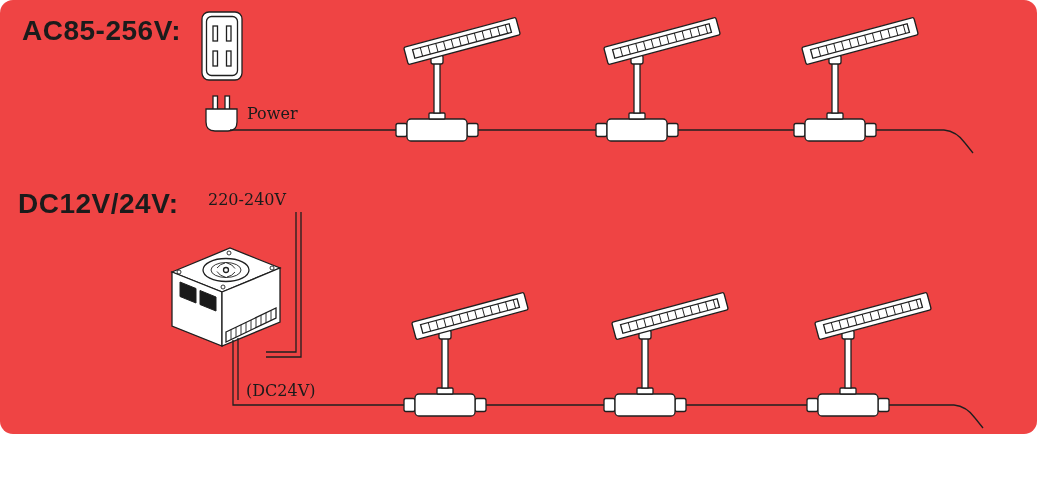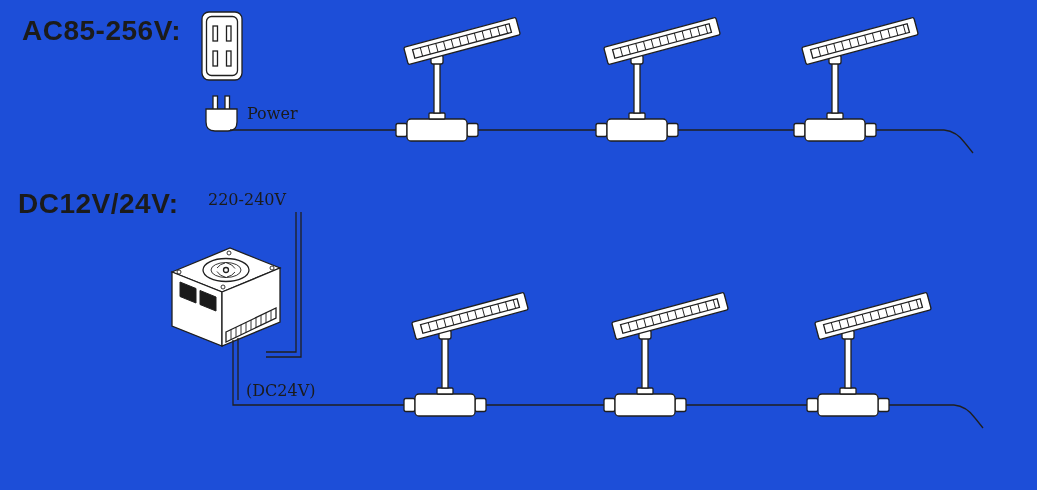--- a/index.html
+++ b/index.html
@@ -1,22 +1,23 @@
 <!DOCTYPE html>
 <html><head>
 <meta charset="utf-8">
 <style>
   html, body { margin: 0; padding: 0; background: #ffffff; }
   .canvas {
     position: relative;
     width: 1037px;
-    height: 490px;
-    background: #1d4ed8;
+    height: 434px;
+    background: #ef4444;
     overflow: hidden;
     font-family: "Liberation Sans", sans-serif;
+    border-radius: 13px;
   }
   svg { display: block; }
   .section-title {
     font-family: "Liberation Sans", sans-serif;
     font-size: 28px;
     font-weight: 600;
     letter-spacing: 0.5px;
     fill: #1b1b1b;
   }
   .serif-label {

